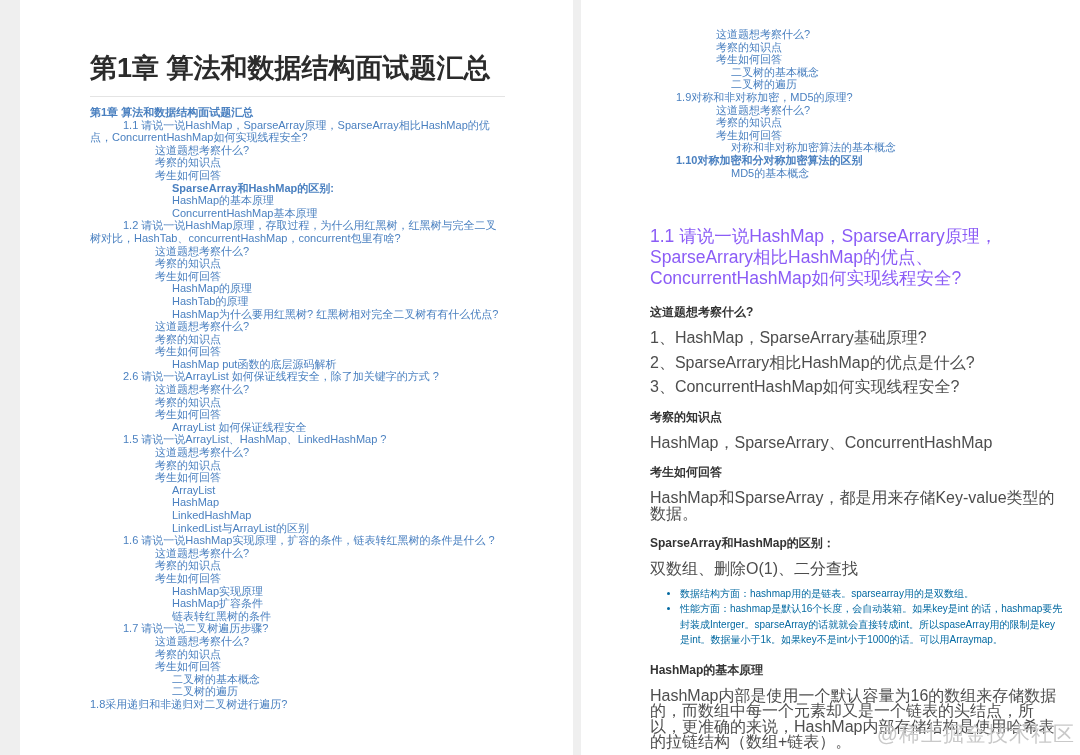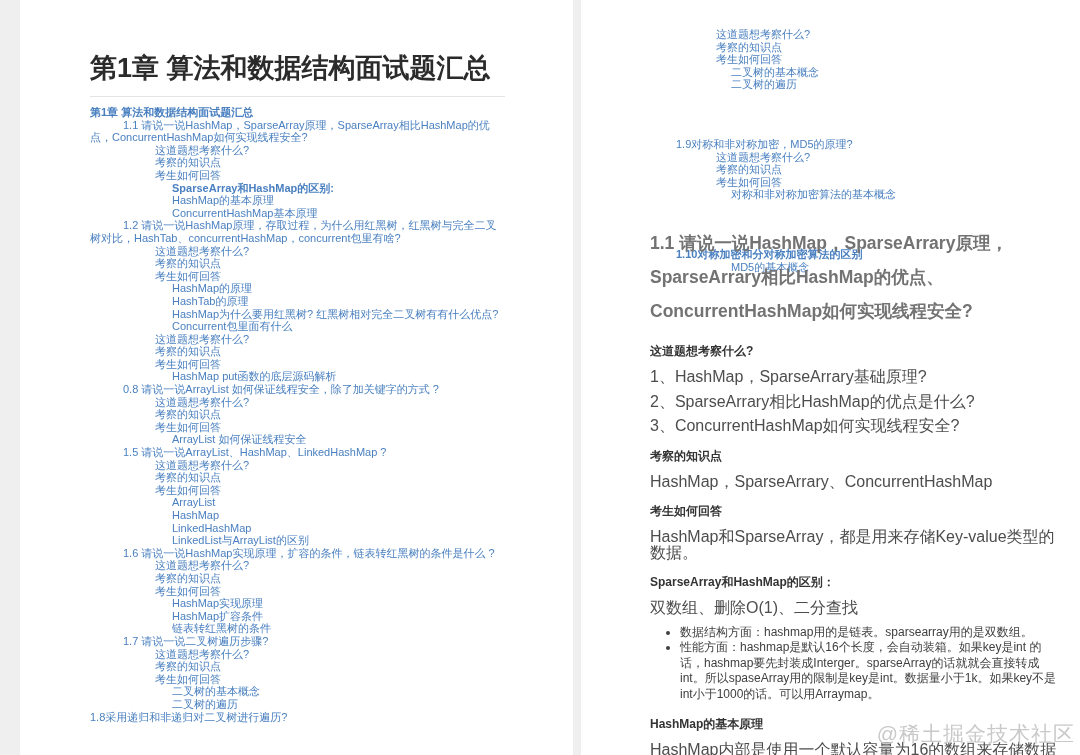--- a/index.html
+++ b/index.html
@@ -17,30 +17,30 @@
   .toc{display:block;}
   .toc-item{display:block;color:#4a80c0;font-size:11px;line-height:12.6px;
     text-decoration:none;cursor:pointer;}
   .toc-item.lvl1{font-weight:bold;}
   .toc-item.lvl2{text-indent:33px;}
   .toc-item.lvl2.flush{text-indent:0;}
   .toc-item.lvl3{padding-left:65px;}
   .toc-item.lvl4{padding-left:82px;}
   .toc-item.bold{font-weight:bold;}
   .toc-right{position:absolute;left:69px;top:20px;width:420px;}
-  .toc-right .toc-item.lvl2{text-indent:26px;margin-top:47px;}
+  .toc-right .toc-item.lvl2{text-indent:26px;}
   .toc-right .toc-item.lvl3{padding-left:66px;}
   .toc-right .toc-item.lvl4{padding-left:81px;}
 
   .content{position:absolute;left:69px;top:218px;width:414px;}
-  .content h2{font-size:17.5px;line-height:34px;font-weight:bold;color:#737373;margin:0 0 15px 0;}
+  .content h2{font-size:17.5px;line-height:21px;font-weight:normal;color:#8b5cf6;margin:0 0 15px 0;}
   .content h3{font-size:12px;font-weight:bold;color:#333;margin:14px 0 9px 0;}
   .content p{font-size:16px;line-height:15.5px;color:#4d4d4d;margin:0 0 9px 0;}
   .content ul{margin:2px 0 10px 0;padding-left:30px;}
-  .content li{font-size:12px;line-height:15.5px;color:#404040;}
+  .content li{font-size:10px;line-height:15.5px;color:#0369a1;}
 
   .watermark{position:absolute;right:5px;bottom:7px;font-size:21px;color:#c9c9c9;letter-spacing:1px;}
 </style>
 </head>
 <body>
 
 <div class="stage">
   <div class="edge-strip"></div>
 
   <div class="page page-left">
@@ -54,26 +54,25 @@
         <a class="toc-item lvl4 bold">SparseArray和HashMap的区别:</a>
         <a class="toc-item lvl4">HashMap的基本原理</a>
         <a class="toc-item lvl4">ConcurrentHashMap基本原理</a>
         <a class="toc-item lvl2">1.2 请说一说HashMap原理，存取过程，为什么用红黑树，红黑树与完全二叉树对比，HashTab、concurrentHashMap，concurrent包里有啥?</a>
         <a class="toc-item lvl3">这道题想考察什么?</a>
         <a class="toc-item lvl3">考察的知识点</a>
         <a class="toc-item lvl3">考生如何回答</a>
         <a class="toc-item lvl4">HashMap的原理</a>
         <a class="toc-item lvl4">HashTab的原理</a>
         <a class="toc-item lvl4">HashMap为什么要用红黑树? 红黑树相对完全二叉树有有什么优点?</a>
-        <a class="toc-item lvl4">Concurrent包里面有什么</a>
         <a class="toc-item lvl3">这道题想考察什么?</a>
         <a class="toc-item lvl3">考察的知识点</a>
         <a class="toc-item lvl3">考生如何回答</a>
         <a class="toc-item lvl4">HashMap put函数的底层源码解析</a>
-        <a class="toc-item lvl2">0.8 请说一说ArrayList 如何保证线程安全，除了加关键字的方式 ?</a>
+        <a class="toc-item lvl2">2.6 请说一说ArrayList 如何保证线程安全，除了加关键字的方式 ?</a>
         <a class="toc-item lvl3">这道题想考察什么?</a>
         <a class="toc-item lvl3">考察的知识点</a>
         <a class="toc-item lvl3">考生如何回答</a>
         <a class="toc-item lvl4">ArrayList 如何保证线程安全</a>
         <a class="toc-item lvl2">1.5 请说一说ArrayList、HashMap、LinkedHashMap ?</a>
         <a class="toc-item lvl3">这道题想考察什么?</a>
         <a class="toc-item lvl3">考察的知识点</a>
         <a class="toc-item lvl3">考生如何回答</a>
         <a class="toc-item lvl4">ArrayList</a>
         <a class="toc-item lvl4">HashMap</a>

